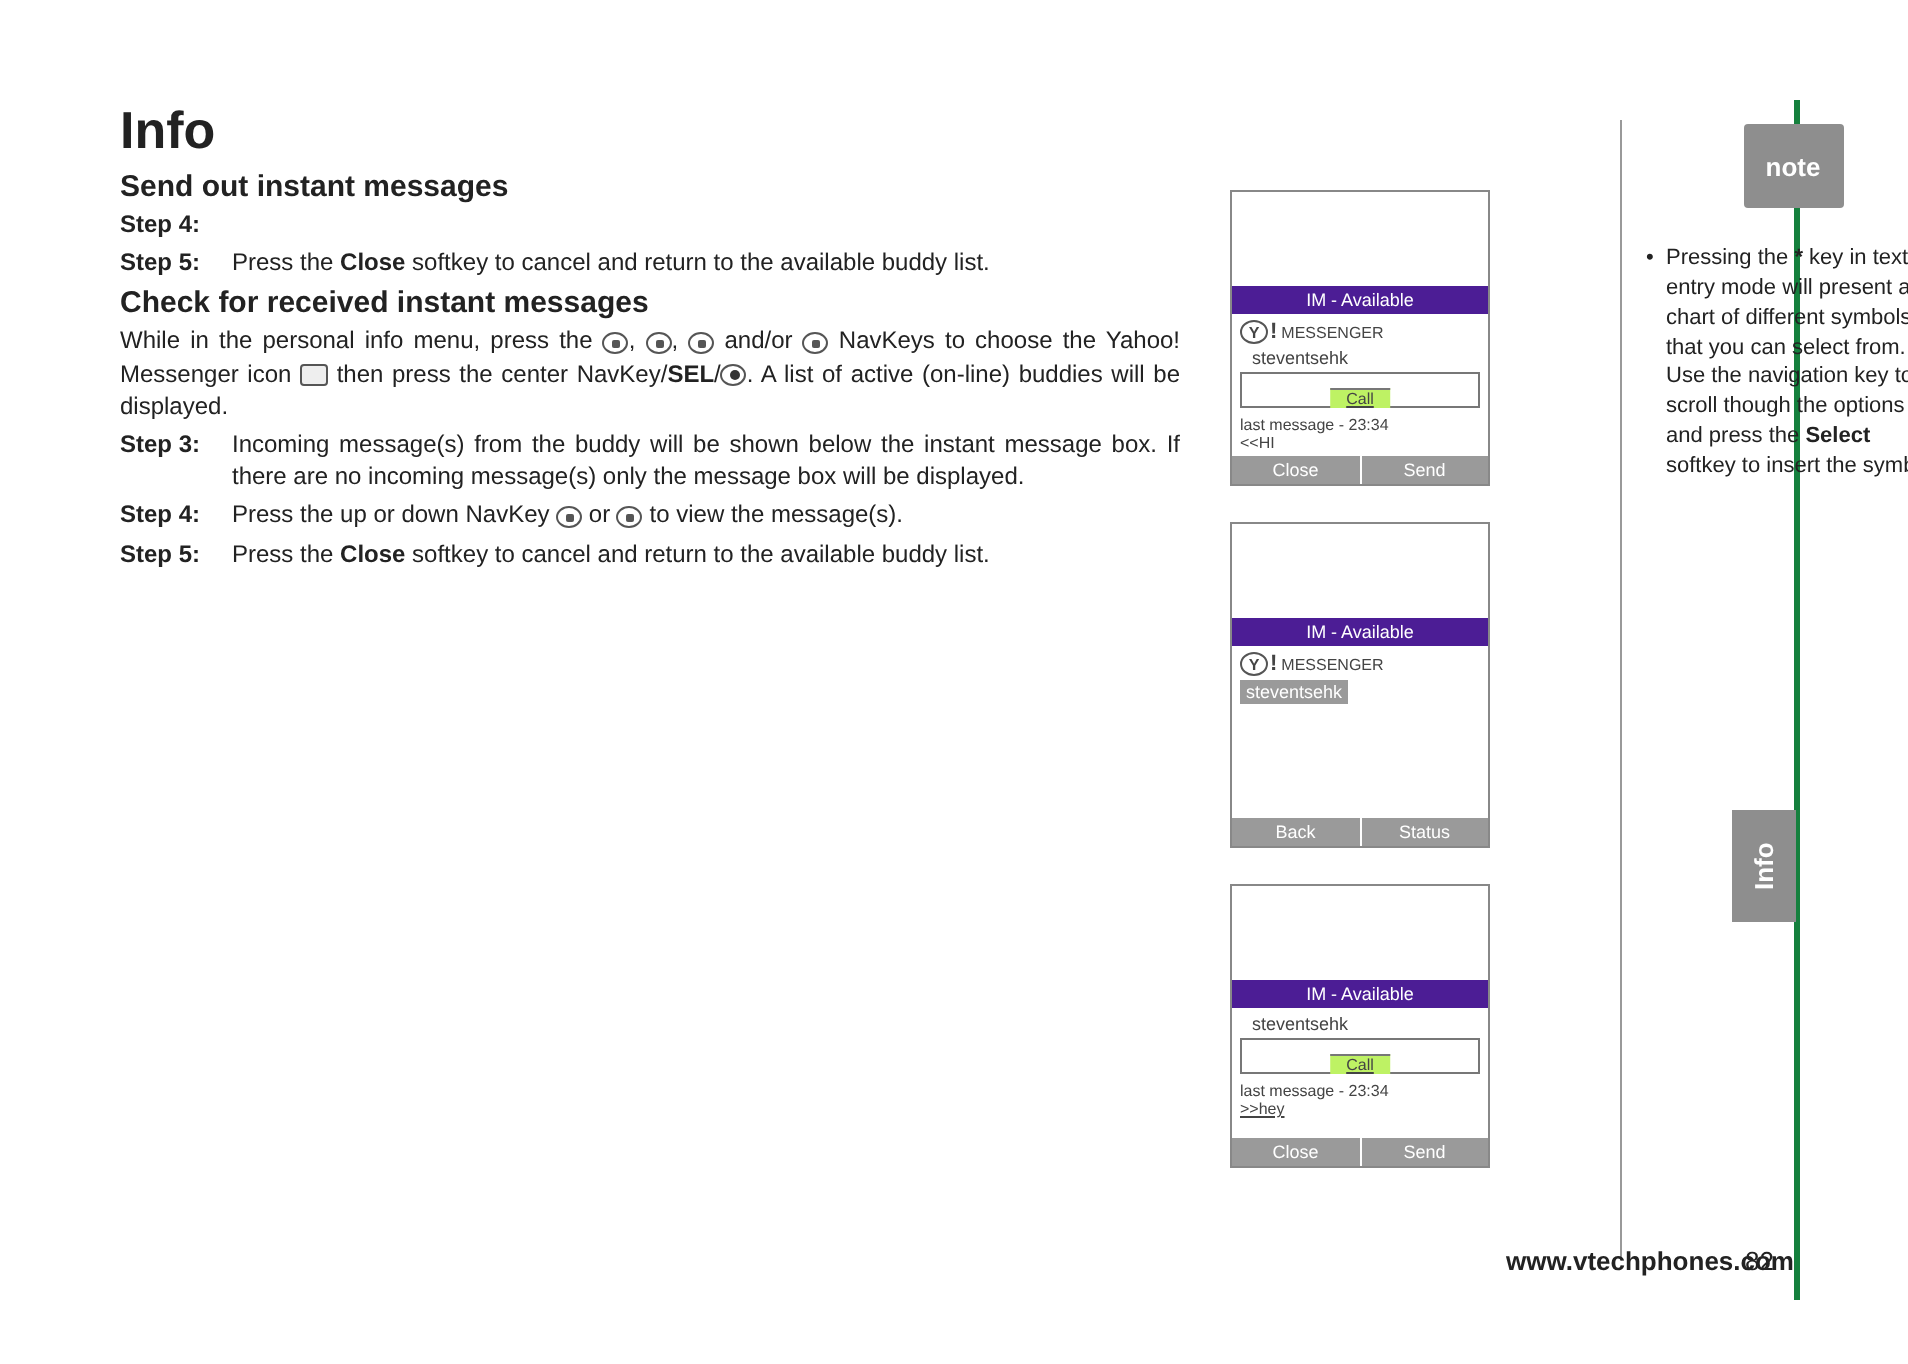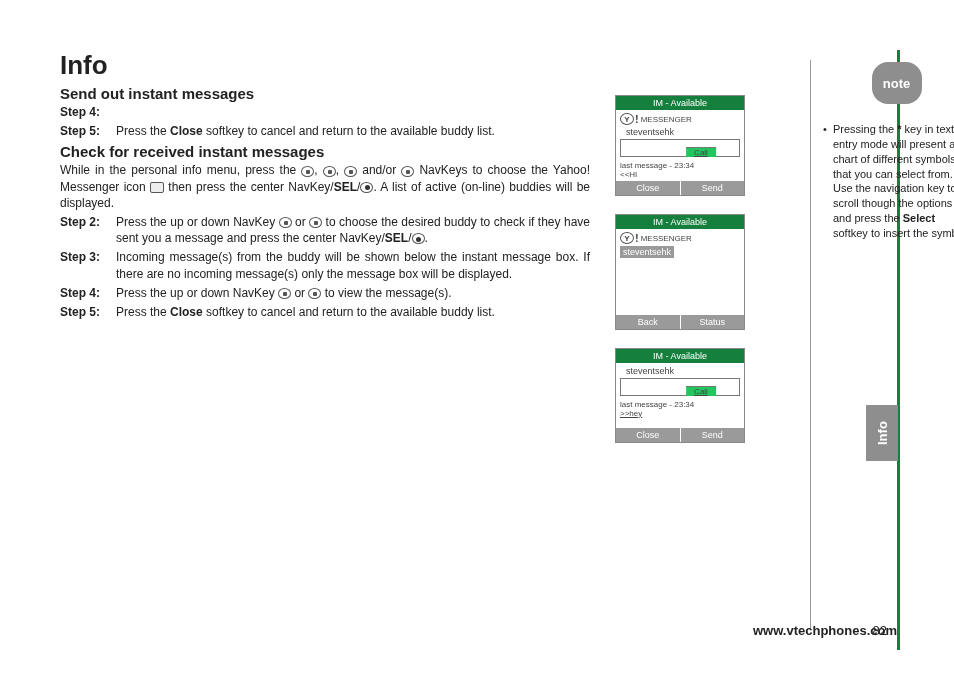--- a/index.html
+++ b/index.html
@@ -79,41 +79,41 @@
   }
   .phone {
     width: 130px;
     border: 1px solid #888;
     margin-bottom: 18px;
     font-size: 9px;
     color: #444;
     background:#fff;
   }
   .ph-title {
-    background: #15803d;
+    background: #4c1d95;
     color: #fff;
     text-align: center;
     font-size: 9px;
     padding: 2px 0;
+    margin-top: 47px;
   }
   .ph-body { padding: 3px 4px 2px 4px; }
   .ph-msgr-row { display:flex; align-items:center; gap:2px; margin-bottom:2px;}
   .ph-yicon {
     width:14px;height:12px;border:1px solid #555;border-radius:50%;
     display:flex;align-items:center;justify-content:center;font-size:8px;font-weight:bold;
   }
   .ph-bang{font-weight:bold;font-size:11px;margin-left:-1px;}
   .ph-input {
     border:1px solid #777; height:18px; margin:2px 0; position:relative;
   }
   .ph-call {
     position:absolute; bottom:-1px; left:50%; transform:translateX(-50%);
-    font-size:8px; border-top:1px solid #777; padding:0 8px; background:#22c55e;
+    font-size:8px; border-top:1px solid #777; padding:0 8px; background:#bef264;
     text-decoration: underline;
-    margin-left: 21px;
   }
   .ph-softkeys { display:flex; }
   .ph-sk {
     flex:1; background:#9a9a9a; color:#fff; text-align:center;
     font-size:9px; padding:2px 0;
   }
   .ph-sk + .ph-sk { border-left:1px solid #fff; }
   .ph-contact-sel {
     background:#9a9a9a; color:#fff; font-size:9px; padding:1px 3px; display:inline-block;
   }
@@ -123,21 +123,21 @@
     left: 750px;
     top: 10px;
     width: 160px;
     border-left: 1px solid #999;
     padding-left: 12px;
     height: 570px;
   }
   .note-badge {
     width: 50px; height: 42px;
     background: #8e8e8e;
-    border-radius: 16px;
+    border-radius: 2px;
     color: #fff;
     font-weight: bold;
     font-size: 13px;
     display:flex; align-items:center; justify-content:center;
     margin:2px auto 18px auto;
   }
   .note-bullet {
     font-size: 11px;
     line-height: 1.35;
     display:flex;
@@ -188,24 +188,20 @@
           <div class="step-text">Press the <b>Close</b> softkey to cancel and return to the available buddy list.</div>
         </div>
       </div>
 
     <div class="subhead">Check for received instant messages</div>
     <div id="sec2">
         <div class="step-row">
           <div class="step-text">While in the personal info menu, press the <span class="navkey"></span>, <span class="navkey"></span>, <span class="navkey"></span> and/or <span class="navkey"></span> NavKeys to choose the Yahoo! Messenger icon <span class="yahoo-icon"></span> then press the center NavKey/<b>SEL</b>/<span class="navkey center"></span>. A list of active (on-line) buddies will be displayed.</div>
         </div>
         <div class="step-row">
-          <div class="step-label">Step 2:</div>
-          <div class="step-text">Press the up or down NavKey <span class="navkey"></span> or <span class="navkey"></span> to choose the desired buddy to check if they have sent you a message and press the center NavKey/<b>SEL</b>/<span class="navkey center"></span>.</div>
-        </div>
-        <div class="step-row">
           <div class="step-label">Step 3:</div>
           <div class="step-text">Incoming message(s) from the buddy will be shown below the instant message box. If there are no incoming message(s) only the message box will be displayed.</div>
         </div>
         <div class="step-row">
           <div class="step-label">Step 4:</div>
           <div class="step-text">Press the up or down NavKey <span class="navkey"></span> or <span class="navkey"></span> to view the message(s).</div>
         </div>
         <div class="step-row">
           <div class="step-label">Step 5:</div>
           <div class="step-text">Press the <b>Close</b> softkey to cancel and return to the available buddy list.</div>

